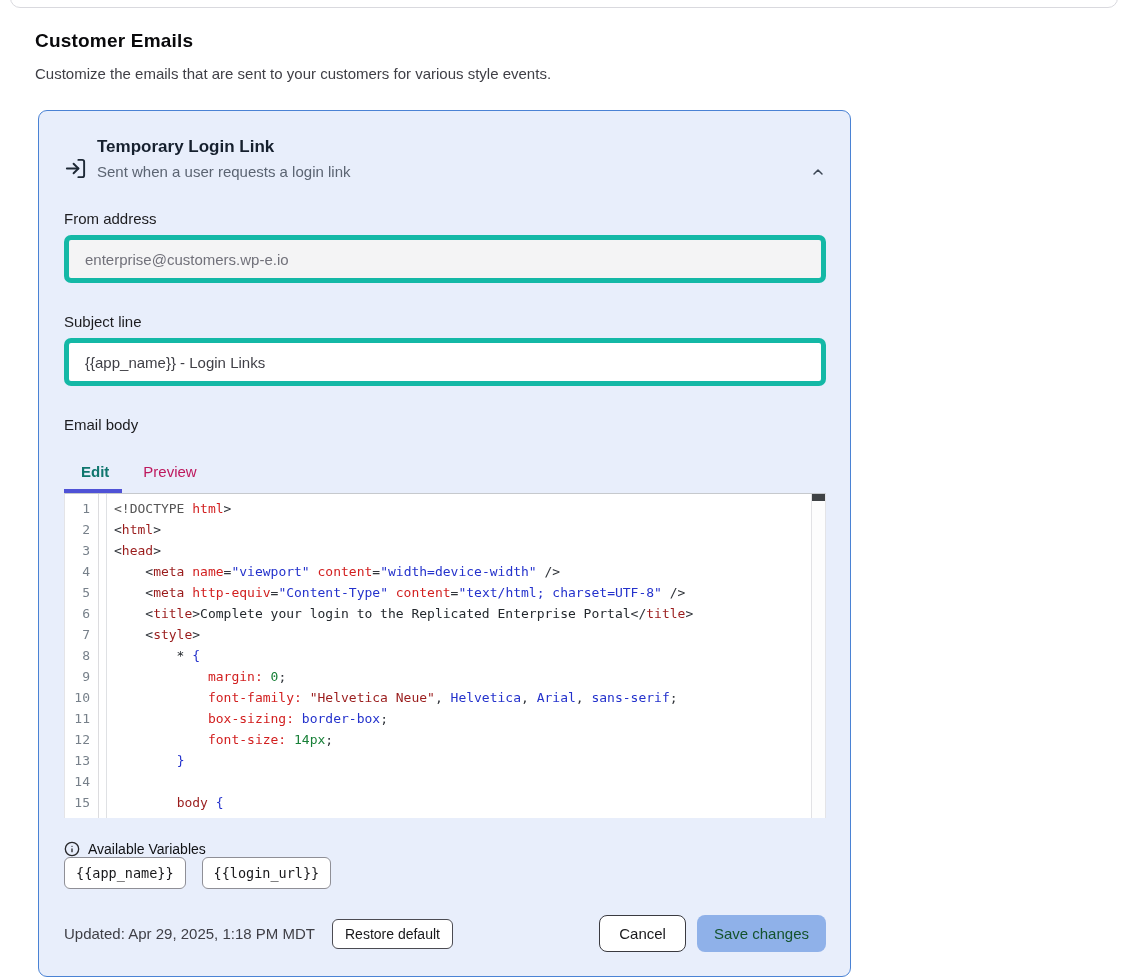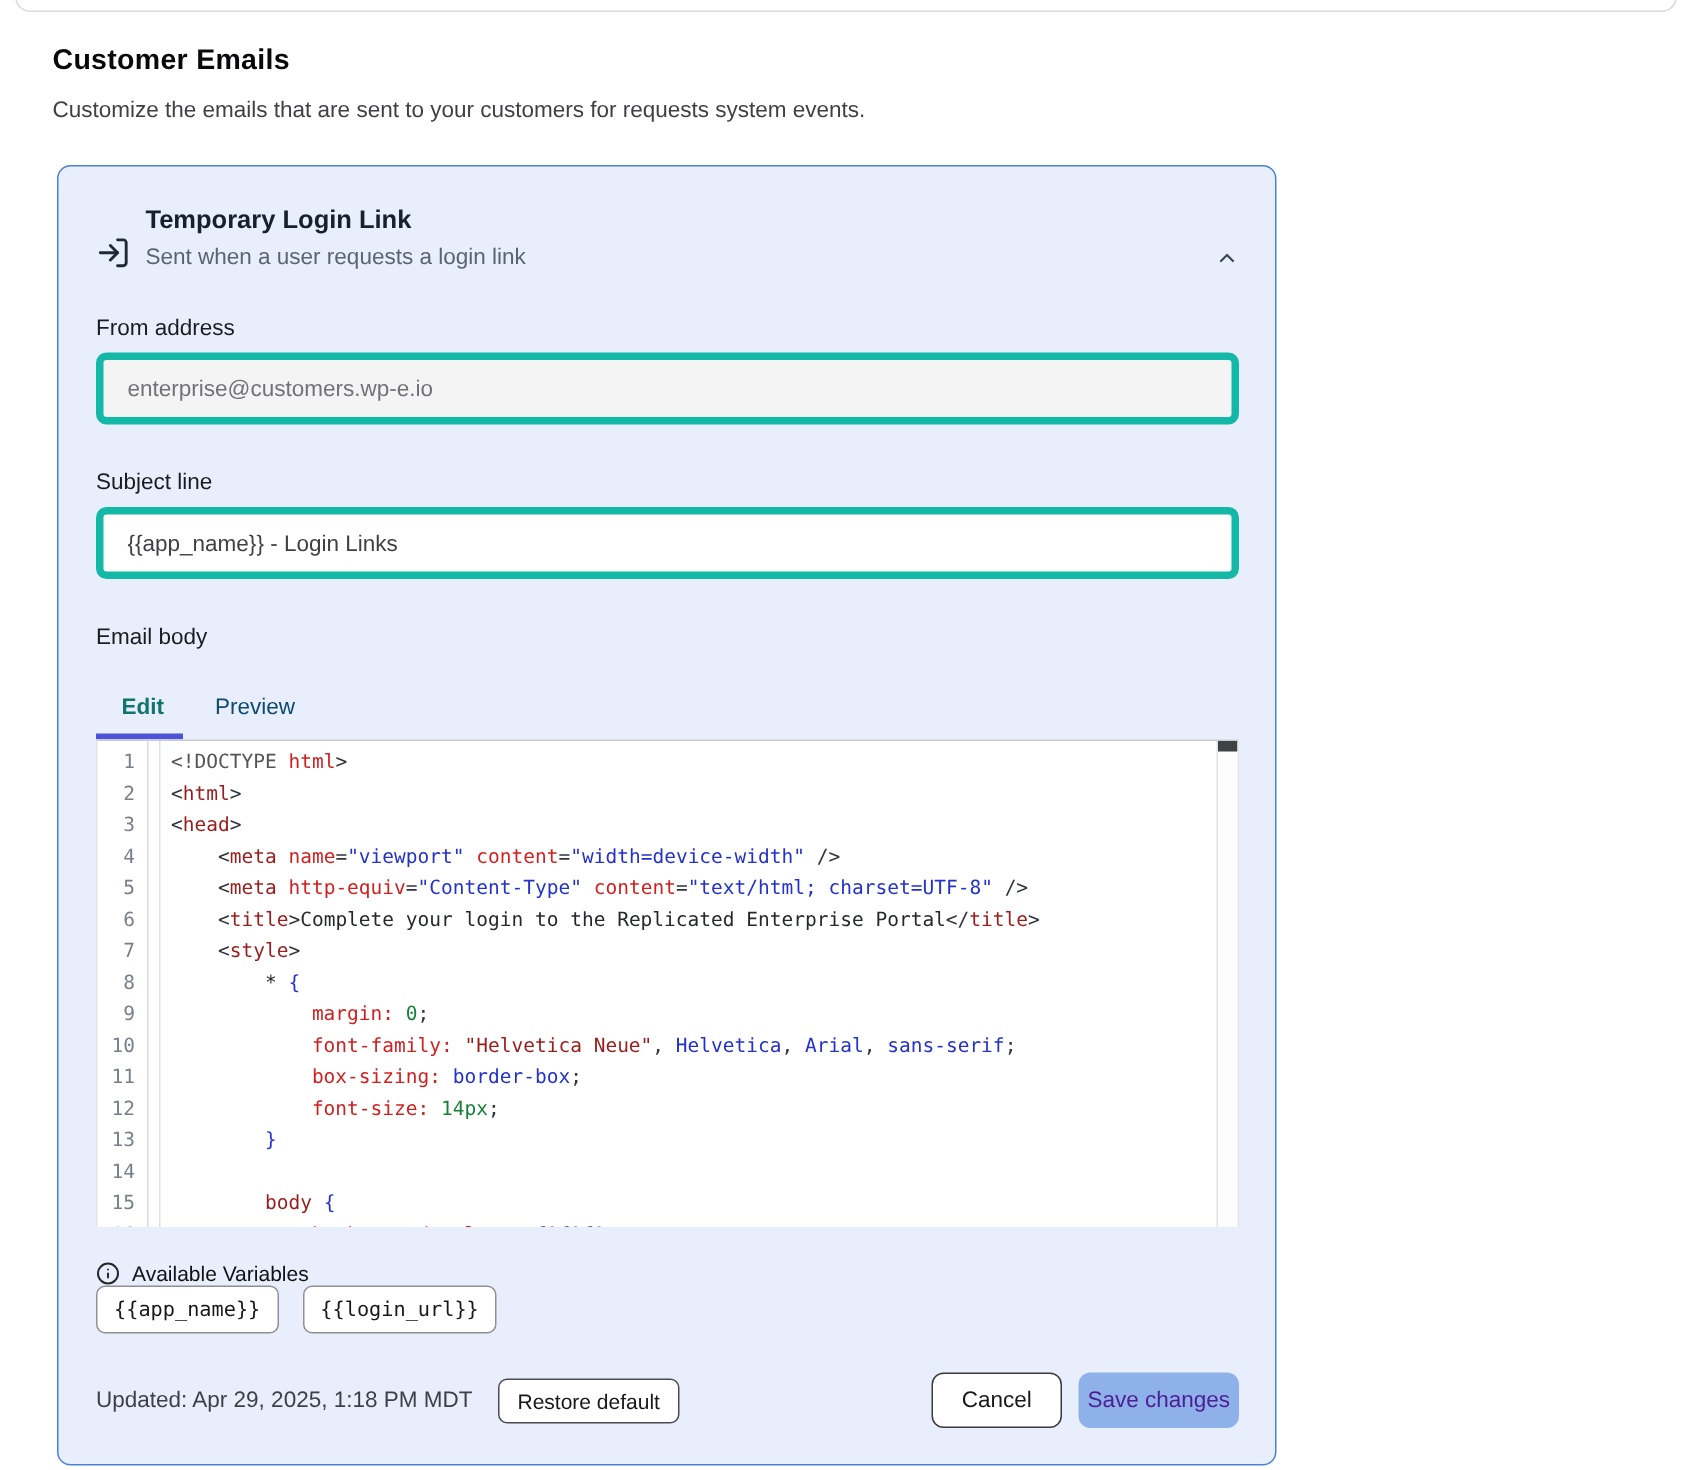--- a/index.html
+++ b/index.html
@@ -45,21 +45,21 @@
   .field-label { margin-top:30px; font-size:15px; color:#1c1c1f; }
   .text-input {
     margin-top:8px; width:100%; height:48px; border:5px solid #14b8a6; border-radius:7px;
     font-family:"Liberation Sans", sans-serif; font-size:15px; padding:13px 16px; color:#3f3f46; background:#fff;
     display:block;
   }
   .text-input:disabled { background:#f4f4f5; color:#71717a; }
 
   
   .tabs { margin-top:16px; display:flex; position:relative; height:44px; align-items:center; }
-  .tab { padding:0 17px; height:100%; display:flex; align-items:center; font-size:15px; color:#0c4a6e; background:none; border:none; cursor:pointer; font-family:"Liberation Sans", sans-serif; }
+  .tab { padding:0 17px; height:100%; display:flex; align-items:center; font-size:15px; color:#be185d; background:none; border:none; cursor:pointer; font-family:"Liberation Sans", sans-serif; }
   .tab.active { color:#0f766e; font-weight:700; }
   .tab-underline { position:absolute; left:0; bottom:0; width:58px; height:4px; background:#4f52d6; }
 
   
   .editor {
     position:relative; height:325px; background:#fff; overflow:hidden;
     border-top:1px solid #c6c9cd; border-left:1px solid #e4e4e7; border-right:1px solid #e4e4e7;
   }
   .editor-lines { position:relative; padding-top:4px; }
   .code-line { display:flex; height:21px; line-height:21px; white-space:pre; font-family:"DejaVu Sans Mono", monospace; font-size:13px; }
@@ -95,33 +95,33 @@
   .restore-btn {
     margin-left:17px; font-family:"Liberation Sans", sans-serif; font-size:14px; color:#18181b;
     background:#fff; border:1px solid #4b4b52; border-radius:6px; padding:6px 12px; cursor:pointer;
   }
   .footer-right { margin-left:auto; display:flex; gap:11px; }
   .cancel-btn {
     font-family:"Liberation Sans", sans-serif; font-size:15px; color:#18181b;
     background:#fff; border:1.4px solid #3a3a40; border-radius:8px; padding:9px 19px; cursor:pointer;
   }
   .save-btn {
-    font-family:"Liberation Sans", sans-serif; font-size:15px; color:#4c1d95;
-    background:#8fb1e9; border:none; border-radius:8px; padding:9px 6px; cursor:default;
+    font-family:"Liberation Sans", sans-serif; font-size:15px; color:#14532d;
+    background:#8fb1e9; border:none; border-radius:8px; padding:9px 17px; cursor:default;
   }
   svg { display:block; }
 </style>
 </head>
 <body>
 
 <div class="prev-card-edge"></div>
 
 <div class="page-header">
   <div class="page-title">Customer Emails</div>
-  <div class="page-subtitle">Customize the emails that are sent to your customers for requests system events.</div>
+  <div class="page-subtitle">Customize the emails that are sent to your customers for various style events.</div>
 </div>
 
 <div class="content-row">
 
 
   <div class="panel">
 
     <div class="panel-header">
       <span class="panel-header-icon">
         <svg width="23" height="23" viewBox="0 0 24 24" fill="none" stroke="#1e2936" stroke-width="2" stroke-linecap="round" stroke-linejoin="round">

